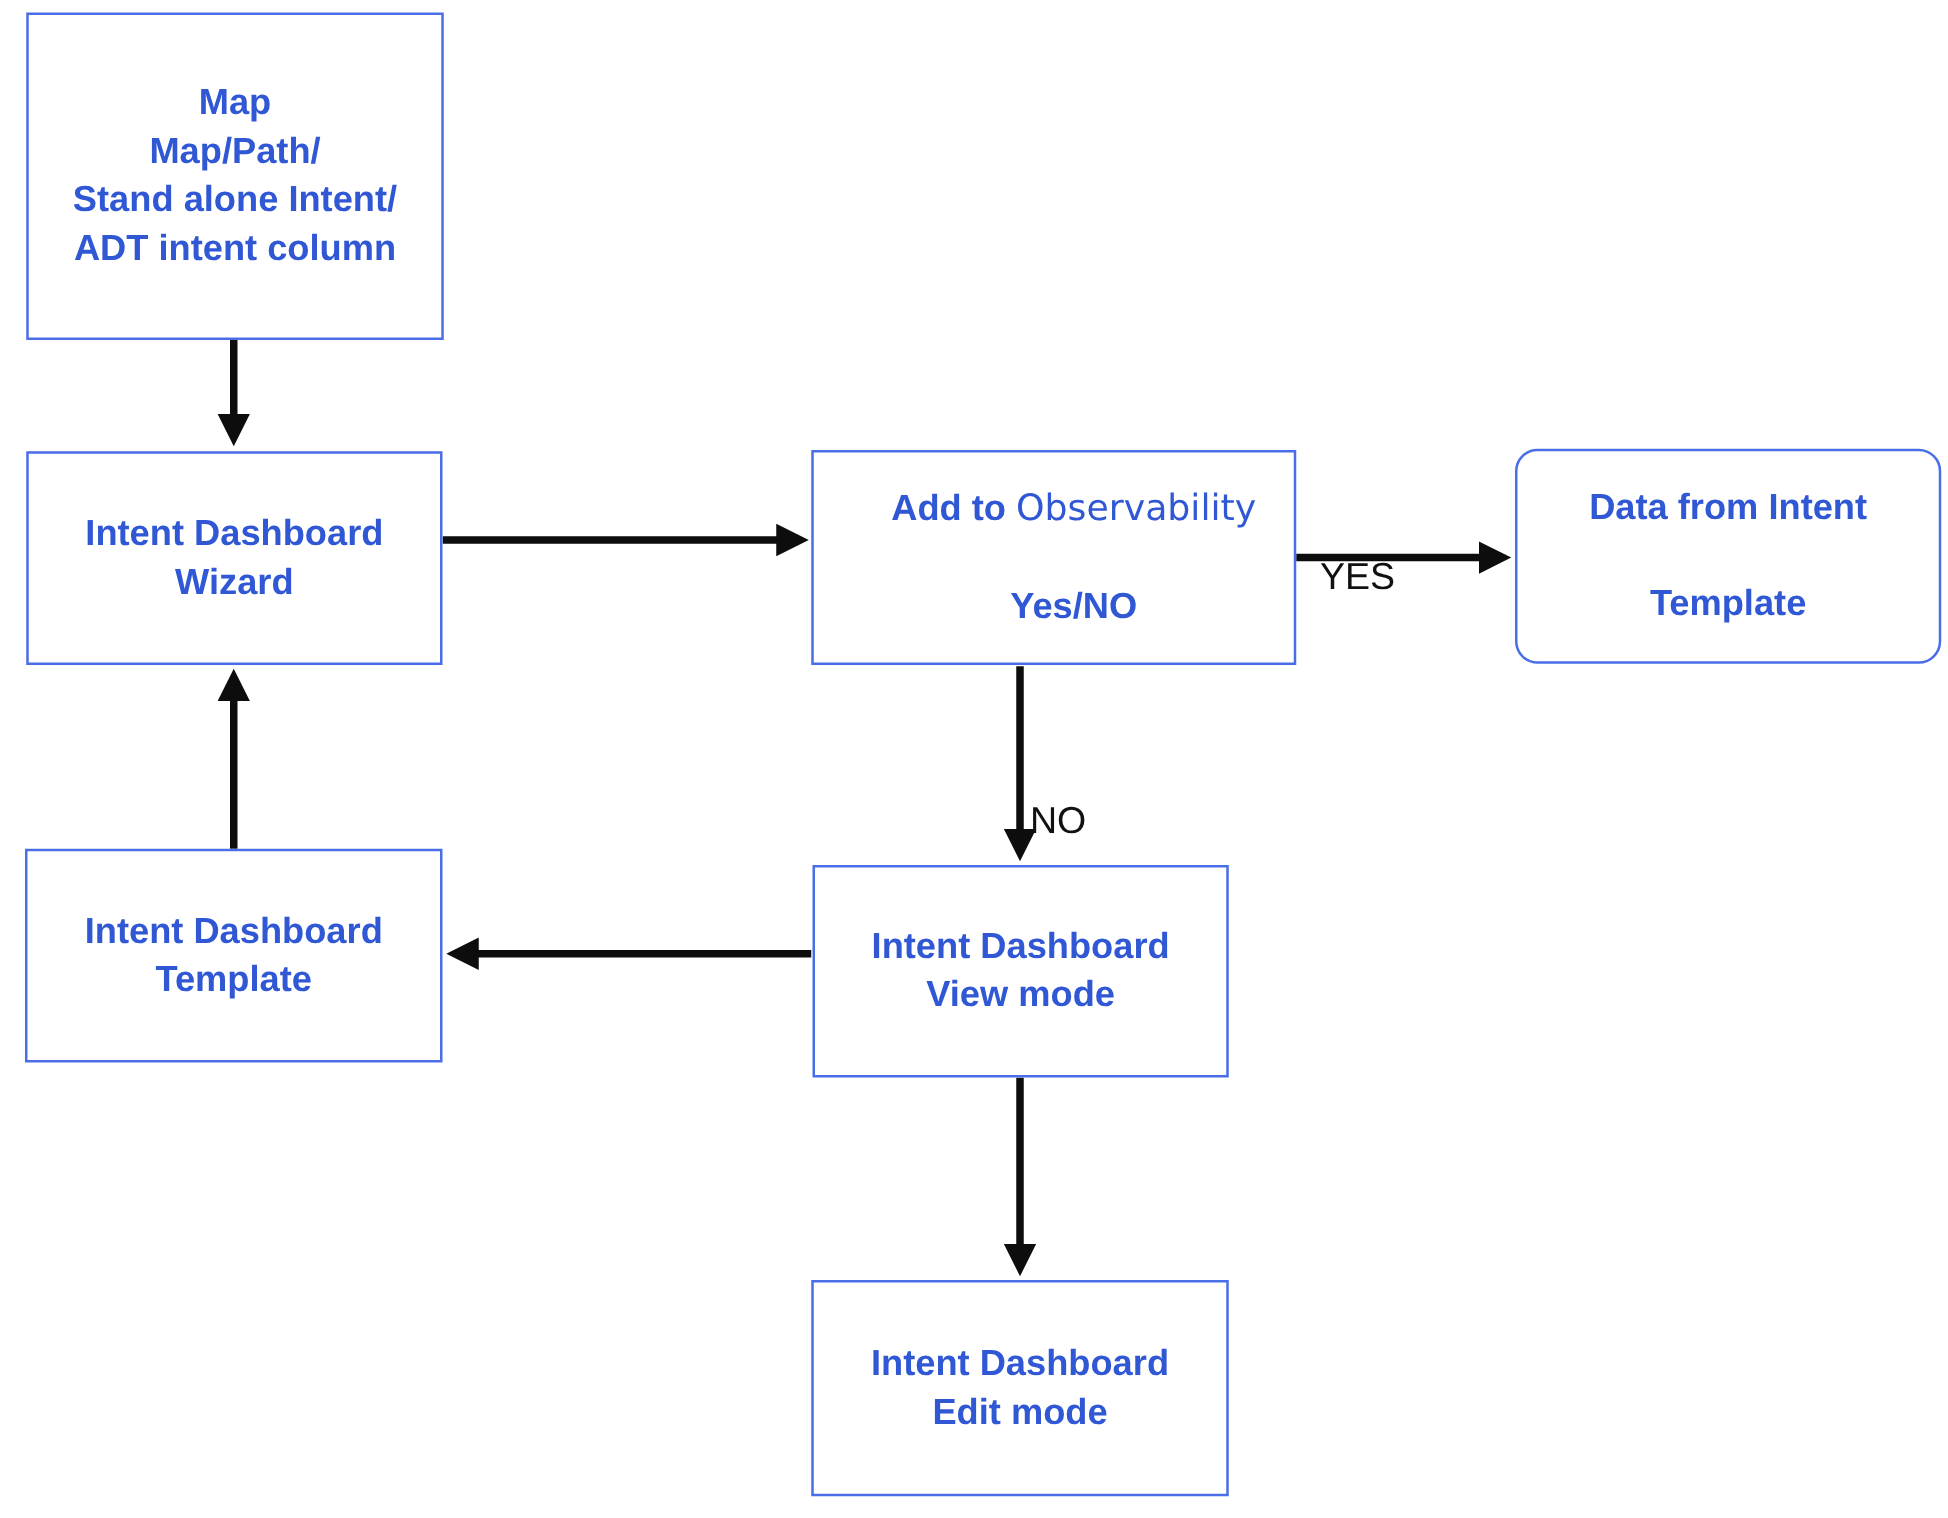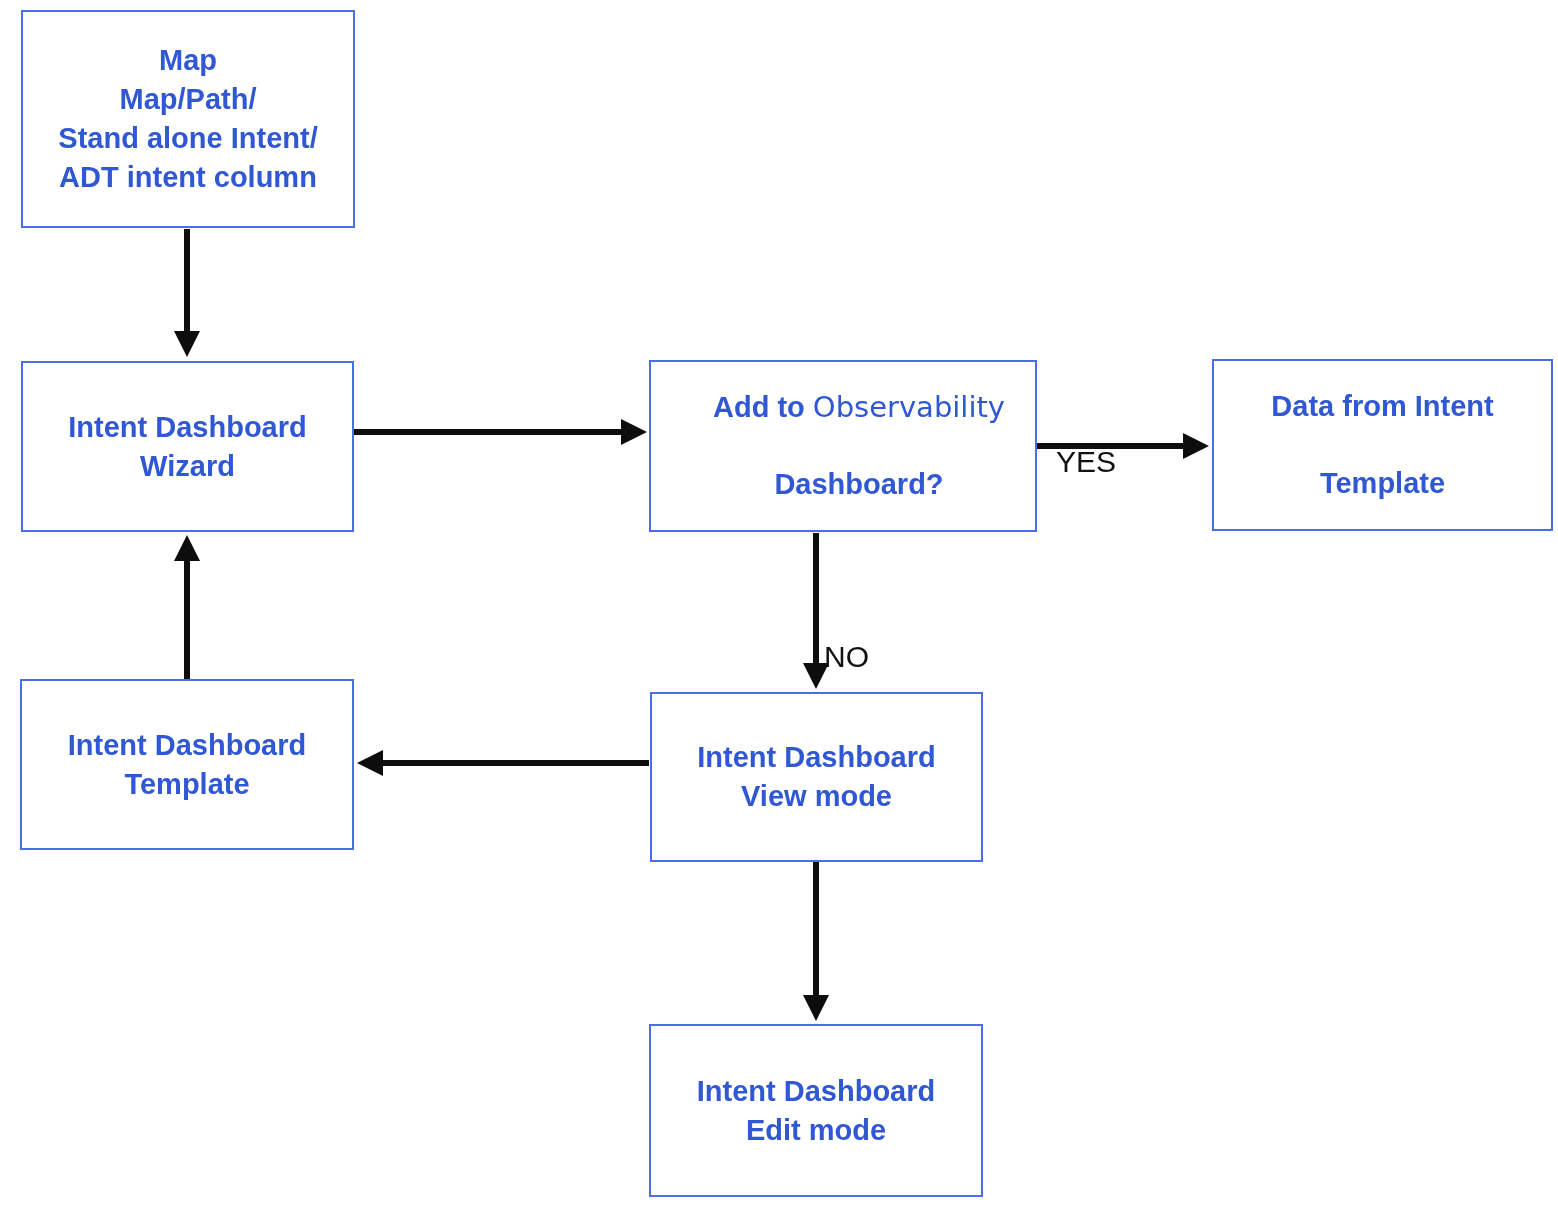--- a/index.html
+++ b/index.html
@@ -33,24 +33,24 @@
   .alt-font{
     font-family:"DejaVu Sans",sans-serif;
     font-weight:400;
   }
   .edge-label{
     position:absolute;z-index:3;
     color:#111111;
     font-weight:400;font-size:30px;line-height:1;margin-top:44px;
   }
   
-  #node-source   {left:21px;  top:10px;   width:334px; height:218px;}
+  #node-source   {left:21px;  top:10px;   width:334px; height:262px;}
   #node-wizard   {left:21px;  top:361px;  width:333px; height:171px;}
   #node-add      {left:649px; top:360px;  width:388px; height:172px;padding-left:32px;}
-  #node-data     {left:1212px;top:359px;  width:341px; height:172px;}
+  #node-data     {left:1212px;top:359px;  width:341px; height:172px;border-radius:18px;}
   #node-view     {left:650px; top:692px;  width:333px; height:170px;}
   #node-template {left:20px;  top:679px;  width:334px; height:171px;}
   #node-edit     {left:649px; top:1024px; width:334px; height:173px;}
   #label-yes{left:1056px;top:403px;}
   #label-no{left:824px;top:598px;}
 </style>
 </head>
 <body>
 
 <div class="canvas">
@@ -75,21 +75,21 @@
 Map/Path/
 Stand alone Intent/
 ADT intent column</div>
 
   <div class="node" id="node-wizard">Intent Dashboard
 Wizard</div>
 
   <div class="node" id="node-add">
     <div>
       <div><span>Add to </span><span class="alt-font">Observability</span></div>
-      <div>Dashboard?</div>
+      <div>Yes/NO</div>
     </div>
   </div>
 
   <div class="node" id="node-data">
     <div>
       <div>Data from Intent</div>
       <div>Template</div>
     </div>
   </div>
 

